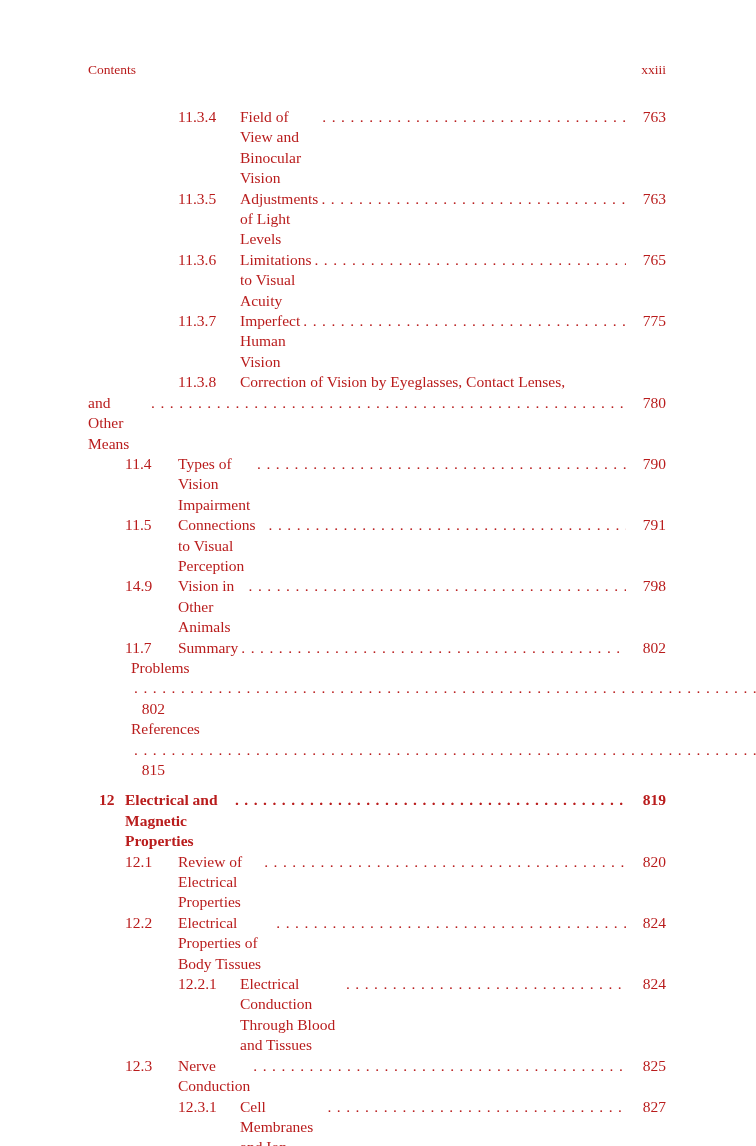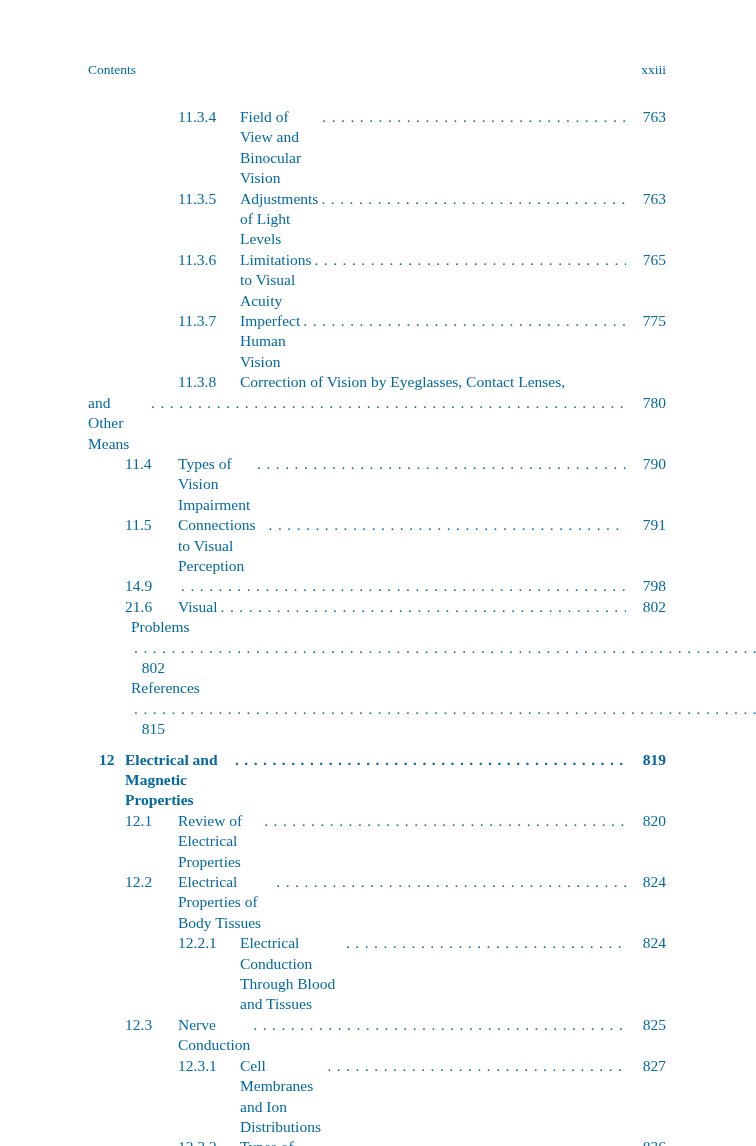--- a/index.html
+++ b/index.html
@@ -6,21 +6,21 @@
     margin: 0;
     padding: 0;
     background: #e8e8e8;
     font-family: "Liberation Serif", "DejaVu Serif", serif;
   }
   .page {
     position: relative;
     width: 756px;
     height: 1146px;
     background: #ffffff;
-    color: #0369a1;
+    color: #b91c1c;
     overflow: hidden;
     margin: 0 auto;
     box-sizing: border-box;
   }
   .page-inner {
     padding: 62px 90px 0 88px;
   }
   .running-header {
     display: flex;
     justify-content: space-between;
@@ -117,26 +117,27 @@
           <span class="pagenum">790</span>
         </div>
         <div class="row section">
           <span class="num">11.5</span>
           <span class="title">Connections to Visual Perception</span>
           <span class="leader"></span>
           <span class="pagenum">791</span>
         </div>
         <div class="row section">
           <span class="num">14.9</span>
+          <span class="title">Vision in Other Animals</span>
           <span class="leader"></span>
           <span class="pagenum">798</span>
         </div>
         <div class="row section">
-          <span class="num">21.6</span>
-          <span class="title">Visual</span>
+          <span class="num">11.7</span>
+          <span class="title">Summary</span>
           <span class="leader"></span>
           <span class="pagenum">802</span>
         </div>
         <div class="row plain">
           <span class="title">Problems</span>
           <span class="leader"></span>
           <span class="pagenum">802</span>
         </div>
         <div class="row plain">
           <span class="title">References</span>

